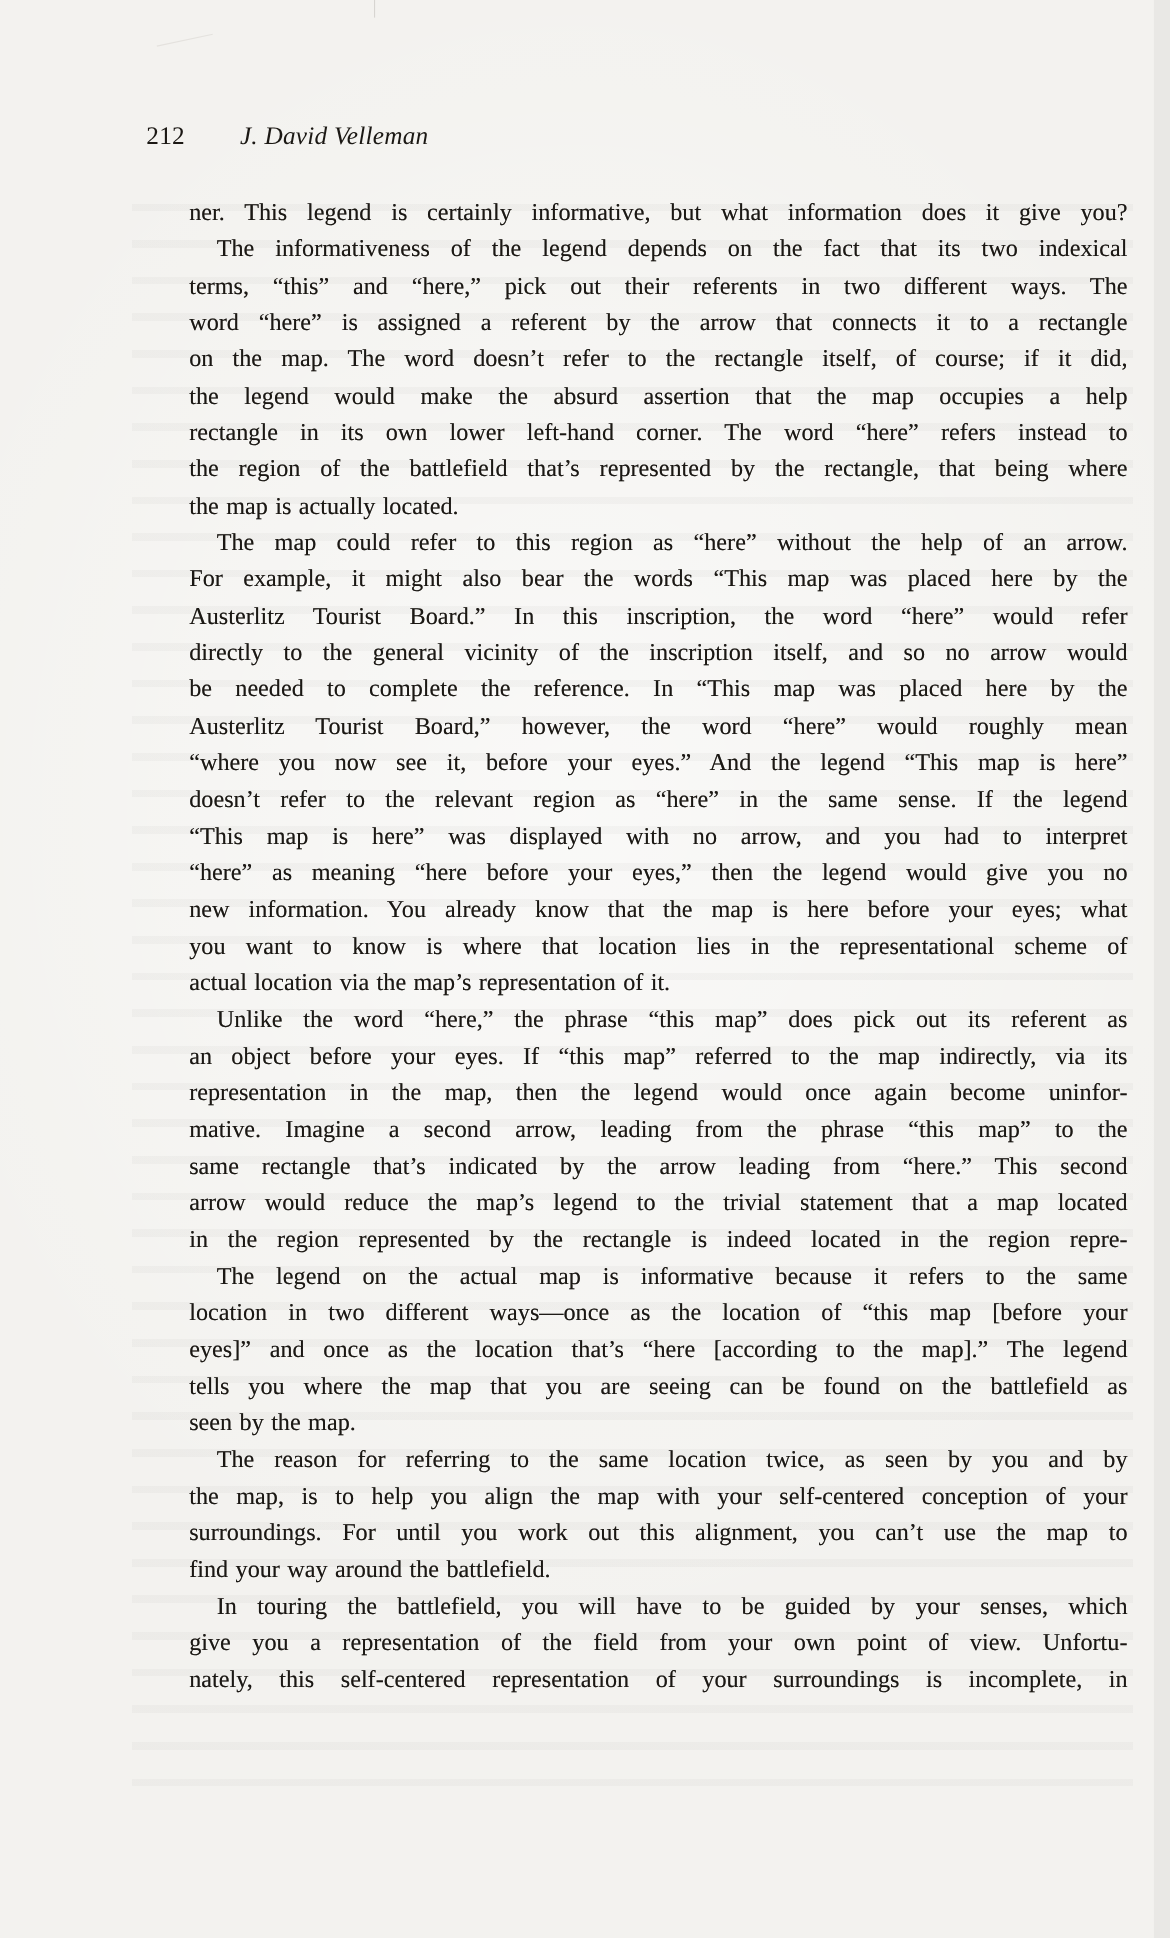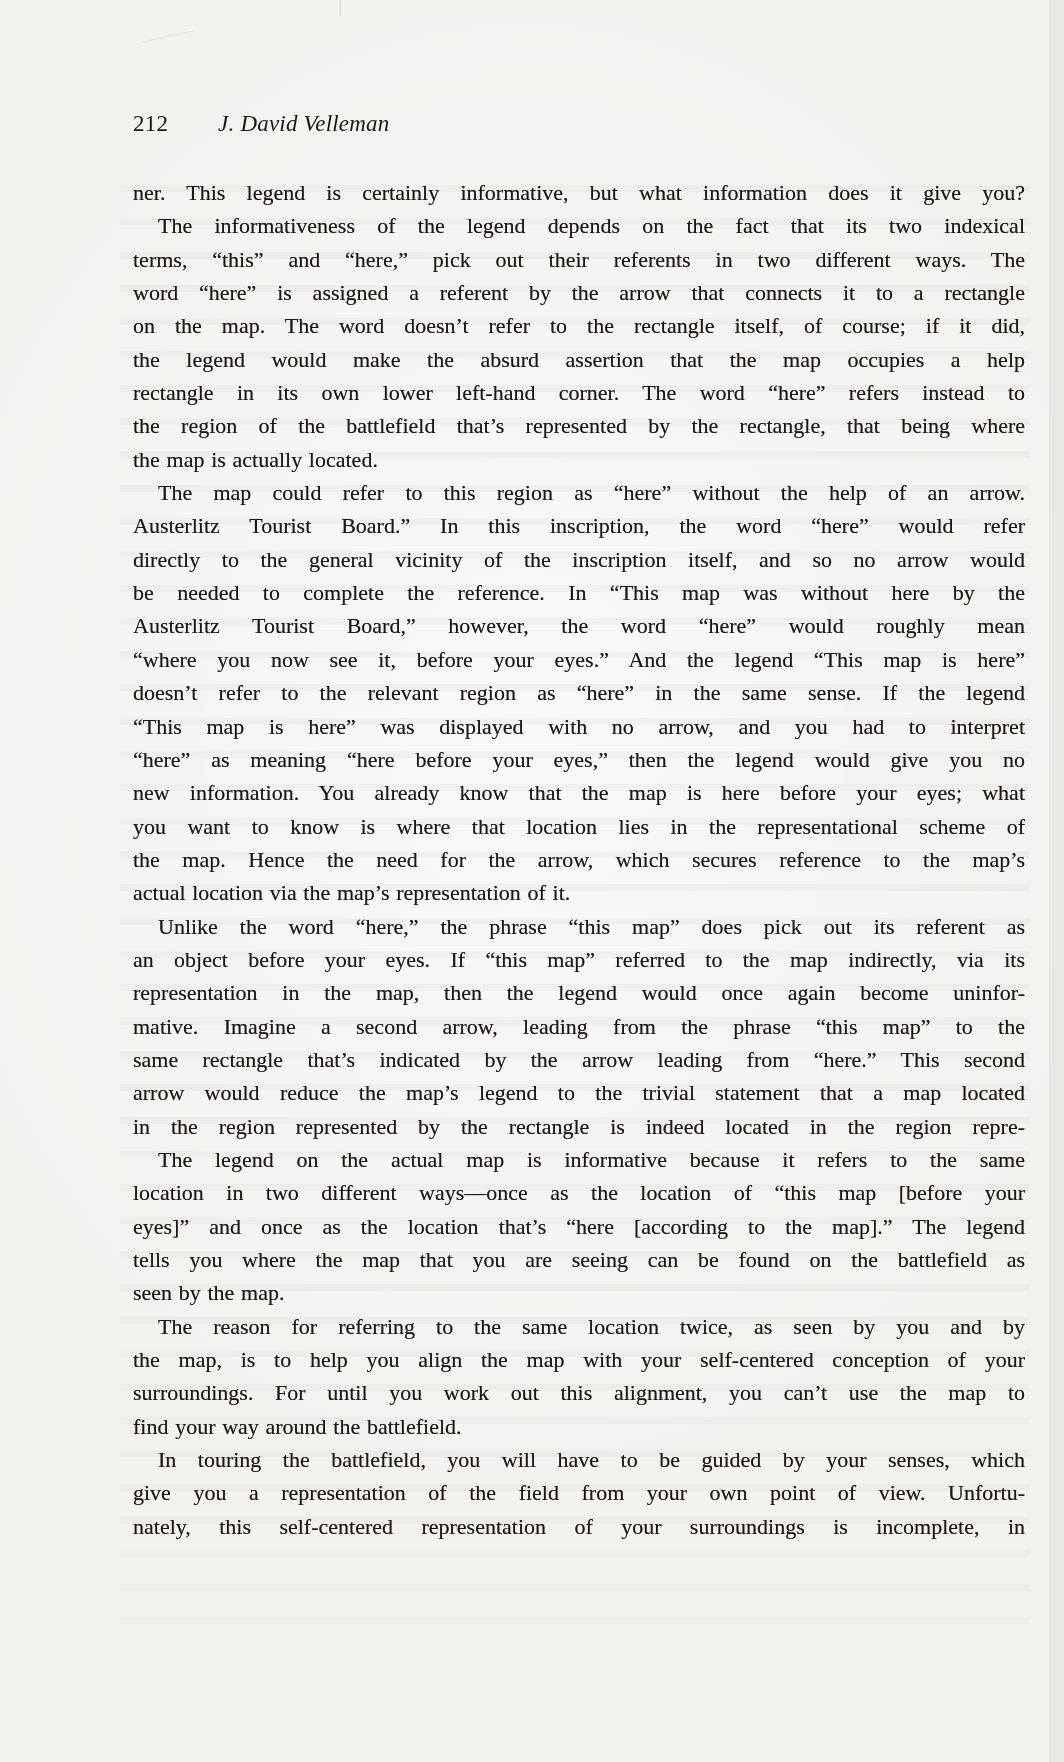--- a/index.html
+++ b/index.html
@@ -45,21 +45,21 @@
   }
   .running-header .pageno { font-style: normal; }
   .running-header .author { font-style: italic; margin-left: 50px; }
   .text-block {
     position: absolute; left: 133px; top: 176px; width: 892px;
     font-size: 22px; line-height: 33.35px;
     word-spacing: 1.2px;
     text-shadow: 0 0 0.5px rgba(27,24,20,0.55);
   }
   .para { margin: 0; }
-  .line { text-align: justify; white-space: normal; }
+  .line { text-align: justify; white-space: normal; margin-left: 39px; }
   .line.fill { text-align-last: justify; }
   .line.indent { text-indent: 25px; }
 </style>
 </head>
 <body>
 
 <div class="page">
   <div class="artifact-vline"></div>
   <div class="artifact-scratch"></div>
   <div class="bleed"></div>
@@ -77,31 +77,31 @@
         <div class="line fill">terms, “this” and “here,” pick out their referents in two different ways. The</div>
         <div class="line fill">word “here” is assigned a referent by the arrow that connects it to a rectangle</div>
         <div class="line fill">on the map. The word doesn’t refer to the rectangle itself, of course; if it did,</div>
         <div class="line fill">the legend would make the absurd assertion that the map occupies a help</div>
         <div class="line fill">rectangle in its own lower left-hand corner. The word “here” refers instead to</div>
         <div class="line fill">the region of the battlefield that’s represented by the rectangle, that being where</div>
         <div class="line">the map is actually located.</div>
       </div>
       <div class="para">
         <div class="line indent fill">The map could refer to this region as “here” without the help of an arrow.</div>
+        <div class="line fill">For example, it might also bear the words “This map was placed here by the</div>
         <div class="line fill">Austerlitz Tourist Board.” In this inscription, the word “here” would refer</div>
         <div class="line fill">directly to the general vicinity of the inscription itself, and so no arrow would</div>
-        <div class="line fill">be needed to complete the reference. In “This map was without here by the</div>
+        <div class="line fill">be needed to complete the reference. In “This map was placed here by the</div>
         <div class="line fill">Austerlitz Tourist Board,” however, the word “here” would roughly mean</div>
         <div class="line fill">“where you now see it, before your eyes.” And the legend “This map is here”</div>
         <div class="line fill">doesn’t refer to the relevant region as “here” in the same sense. If the legend</div>
         <div class="line fill">“This map is here” was displayed with no arrow, and you had to interpret</div>
         <div class="line fill">“here” as meaning “here before your eyes,” then the legend would give you no</div>
         <div class="line fill">new information. You already know that the map is here before your eyes; what</div>
         <div class="line fill">you want to know is where that location lies in the representational scheme of</div>
-        <div class="line fill">the map. Hence the need for the arrow, which secures reference to the map’s</div>
         <div class="line">actual location via the map’s representation of it.</div>
       </div>
       <div class="para">
         <div class="line indent fill">Unlike the word “here,” the phrase “this map” does pick out its referent as</div>
         <div class="line fill">an object before your eyes. If “this map” referred to the map indirectly, via its</div>
         <div class="line fill">representation in the map, then the legend would once again become uninfor-</div>
         <div class="line fill">mative. Imagine a second arrow, leading from the phrase “this map” to the</div>
         <div class="line fill">same rectangle that’s indicated by the arrow leading from “here.” This second</div>
         <div class="line fill">arrow would reduce the map’s legend to the trivial statement that a map located</div>
         <div class="line fill">in the region represented by the rectangle is indeed located in the region repre-</div>

